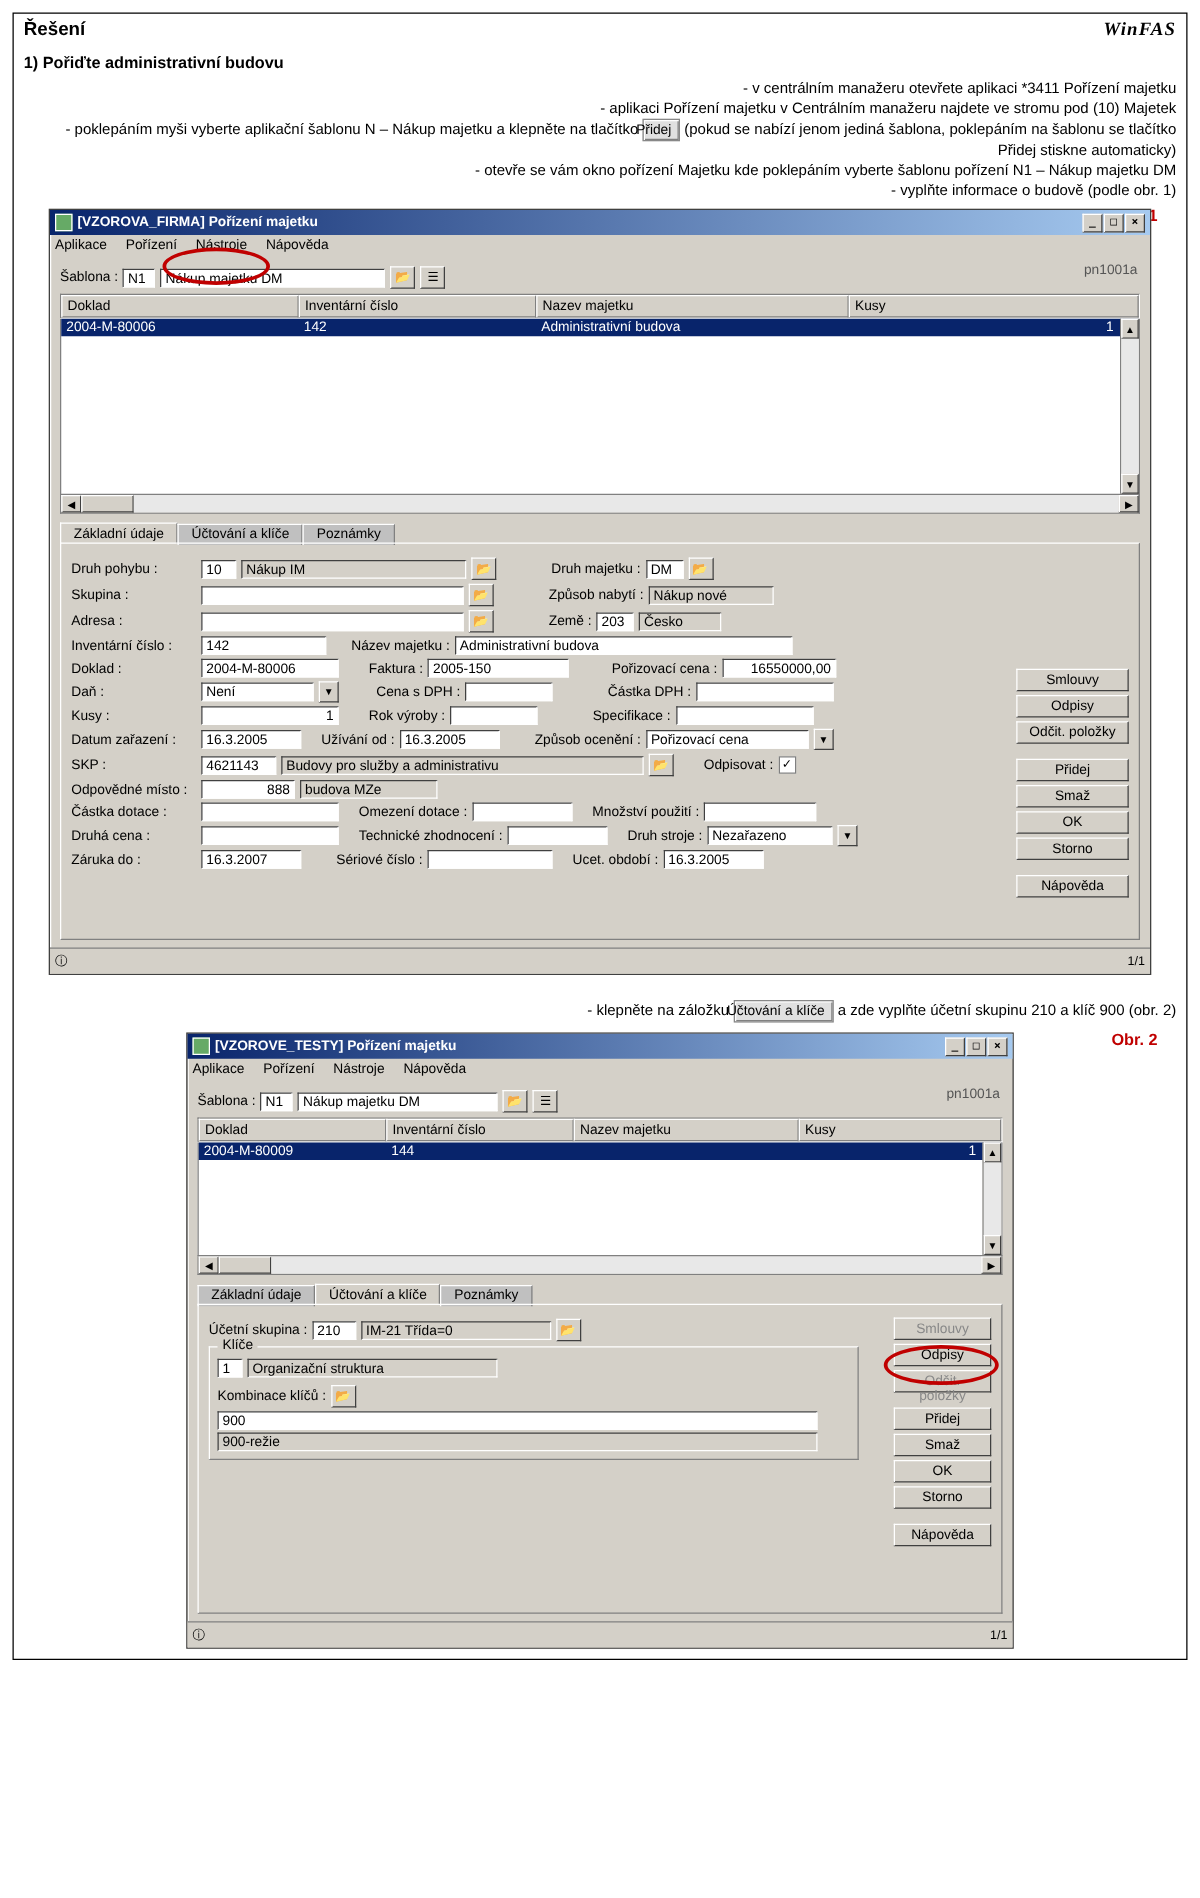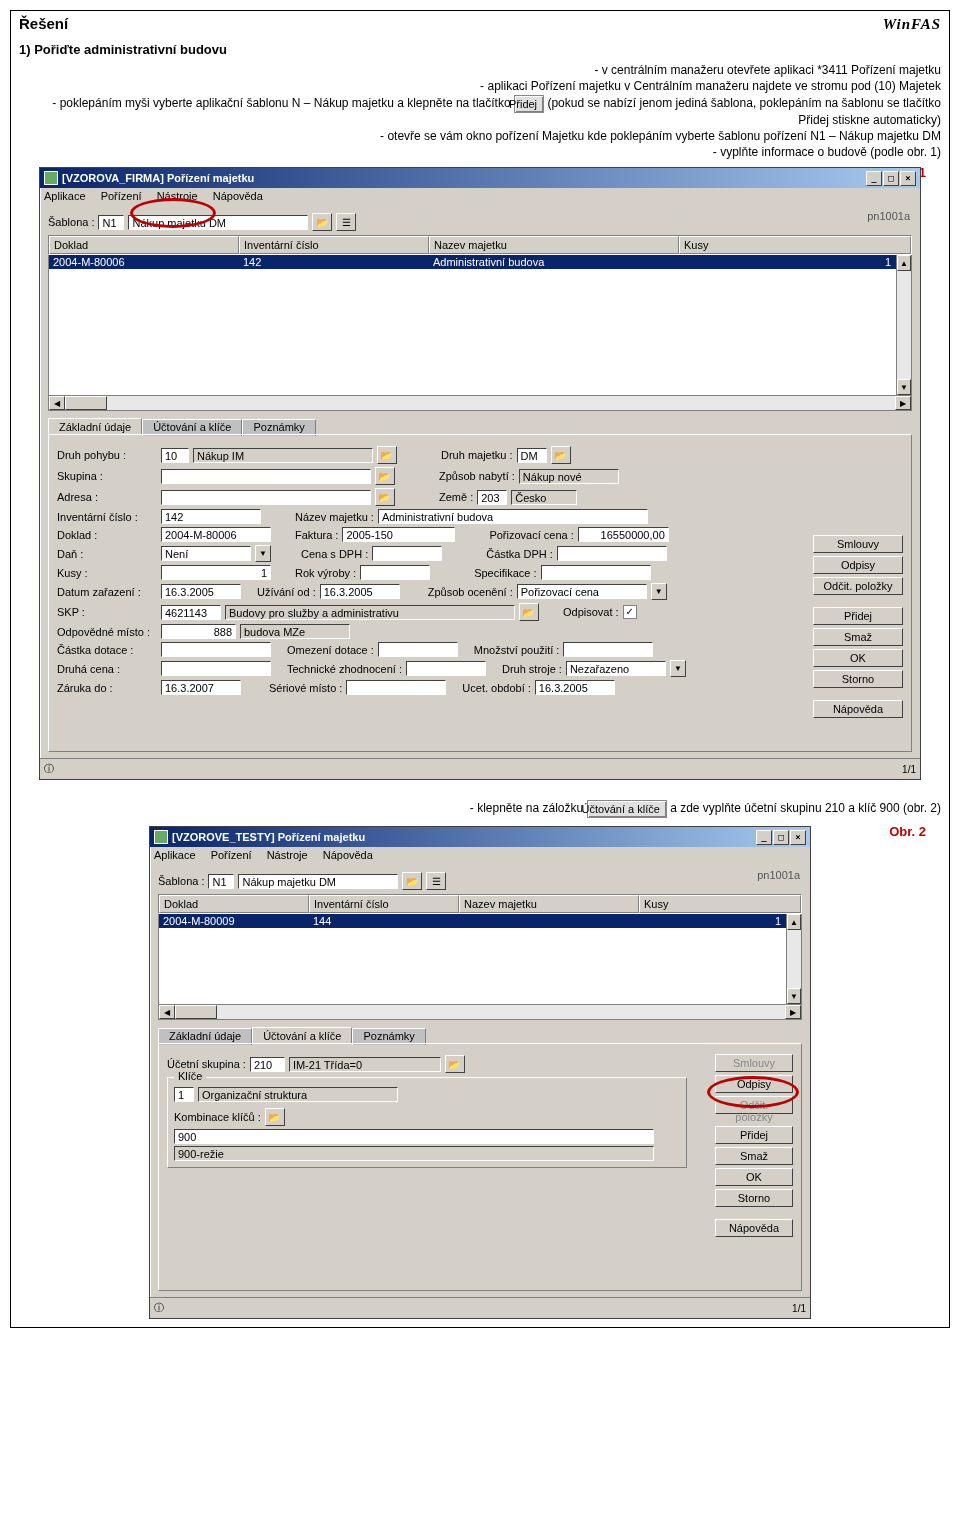--- a/index.html
+++ b/index.html
@@ -361,21 +361,21 @@
         <span class="lbl" style="width:100px">Adresa :</span>
         <span class="fld" style="width:210px"></span>
         <span class="folder-icon">📂</span>
         <span class="lbl" style="margin-left:40px">Země :</span>
         <span class="fld" style="width:30px">203</span>
         <span class="fld fld-ro" style="width:66px">Česko</span>
       </div>
       <div class="row">
         <span class="lbl" style="width:100px">Inventární číslo :</span>
         <span class="fld" style="width:100px">142</span>
-        <span class="lbl" style="margin-left:30px">Název majetku :</span>
+        <span class="lbl" style="margin-left:16px">Název majetku :</span>
         <span class="fld" style="width:270px">Administrativní budova</span>
       </div>
       <div class="row">
         <span class="lbl" style="width:100px">Doklad :</span>
         <span class="fld" style="width:110px">2004-M-80006</span>
         <span class="lbl" style="margin-left:20px">Faktura :</span>
         <span class="fld" style="width:113px">2005-150</span>
         <span class="lbl" style="margin-left:30px">Pořizovací cena :</span>
         <span class="fld" style="width:91px;text-align:right">16550000,00</span>
       </div>
@@ -431,21 +431,21 @@
         <span class="fld" style="width:110px"></span>
         <span class="lbl" style="margin-left:12px">Technické zhodnocení :</span>
         <span class="fld" style="width:80px"></span>
         <span class="lbl" style="margin-left:12px">Druh stroje :</span>
         <span class="fld" style="width:100px">Nezařazeno</span>
         <span class="dd-arrow">▼</span>
       </div>
       <div class="row">
         <span class="lbl" style="width:100px">Záruka do :</span>
         <span class="fld" style="width:80px">16.3.2007</span>
-        <span class="lbl" style="margin-left:24px">Sériové místo :</span>
+        <span class="lbl" style="margin-left:24px">Sériové číslo :</span>
         <span class="fld" style="width:100px"></span>
         <span class="lbl" style="margin-left:12px">Ucet. období :</span>
         <span class="fld" style="width:80px">16.3.2005</span>
       </div>
       </div>
     </div>
   </div>
   <div class="statusbar">
     <span>ⓘ</span>
     <span class="filler"></span>

